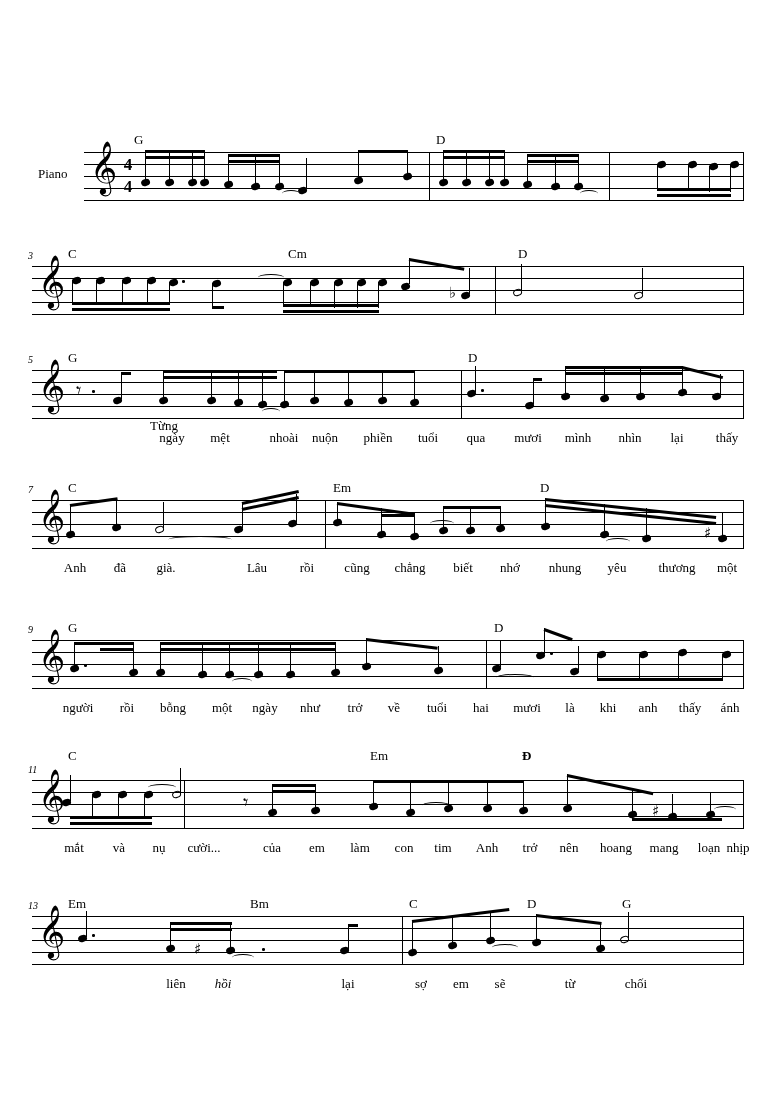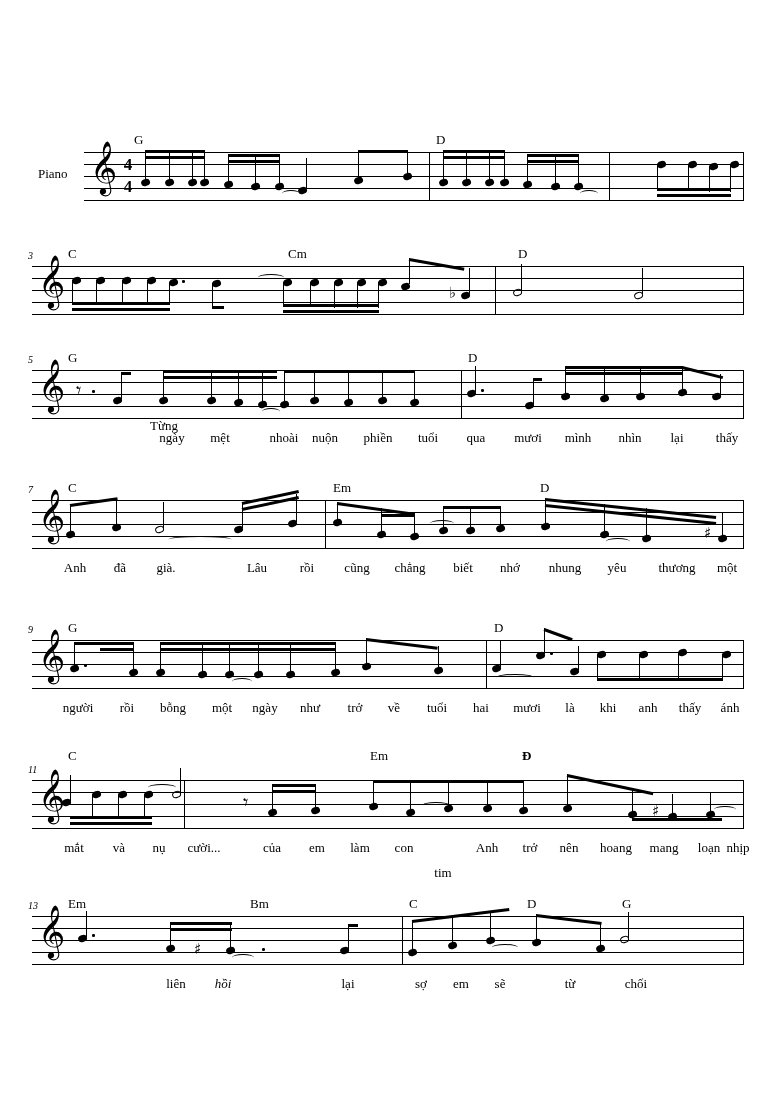--- a/index.html
+++ b/index.html
@@ -622,21 +622,21 @@
     <div class="tie" style="left:714px;top:26px;width:22px;"></div>
 
     <div class="lyric" style="left:74px;top:60px;">mắt</div>
     <div class="lyric" style="left:119px;top:60px;">và</div>
     <div class="lyric" style="left:159px;top:60px;">nụ</div>
     <div class="lyric" style="left:204px;top:60px;">cười...</div>
     <div class="lyric" style="left:272px;top:60px;">của</div>
     <div class="lyric" style="left:317px;top:60px;">em</div>
     <div class="lyric" style="left:360px;top:60px;">làm</div>
     <div class="lyric" style="left:404px;top:60px;">con</div>
-    <div class="lyric" style="left:443px;top:60px;margin-top:25px;">tim</div>
+    <div class="lyric" style="left:443px;top:60px;">tim</div>
     <div class="lyric" style="left:487px;top:60px;">Anh</div>
     <div class="lyric" style="left:530px;top:60px;">trở</div>
     <div class="lyric" style="left:569px;top:60px;">nên</div>
     <div class="lyric" style="left:616px;top:60px;">hoang</div>
     <div class="lyric" style="left:664px;top:60px;">mang</div>
     <div class="lyric" style="left:709px;top:60px;">loạn</div>
     <div class="lyric" style="left:738px;top:60px;">nhịp</div>
   </div>
 
   <div class="system" style="top:916px;height:60px;">

